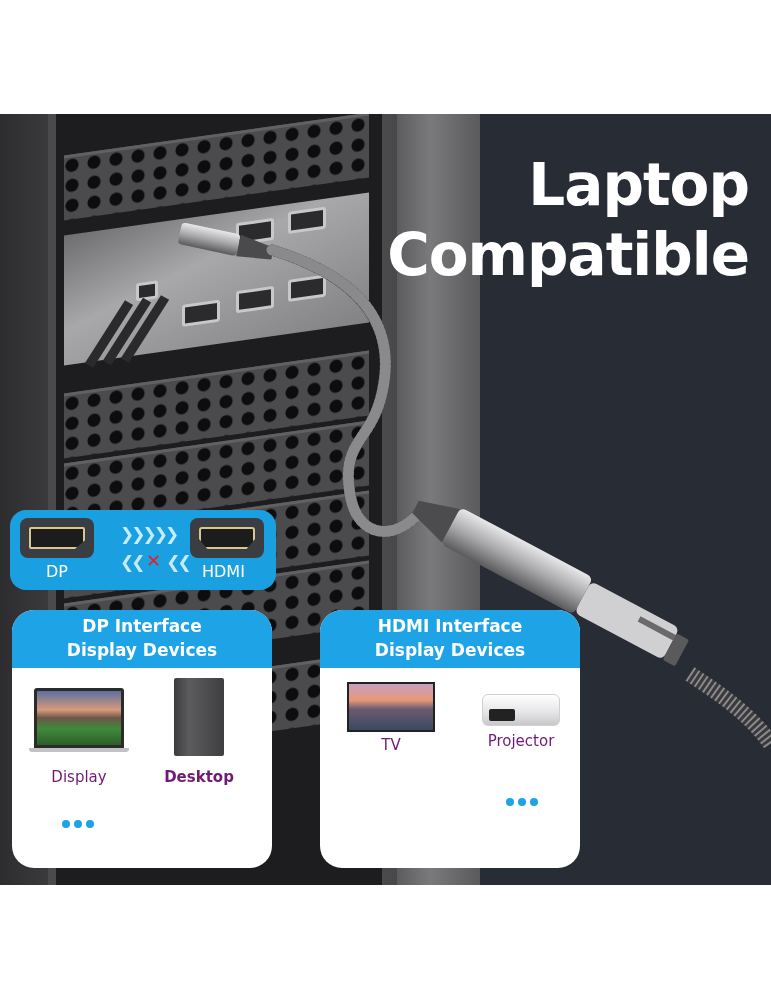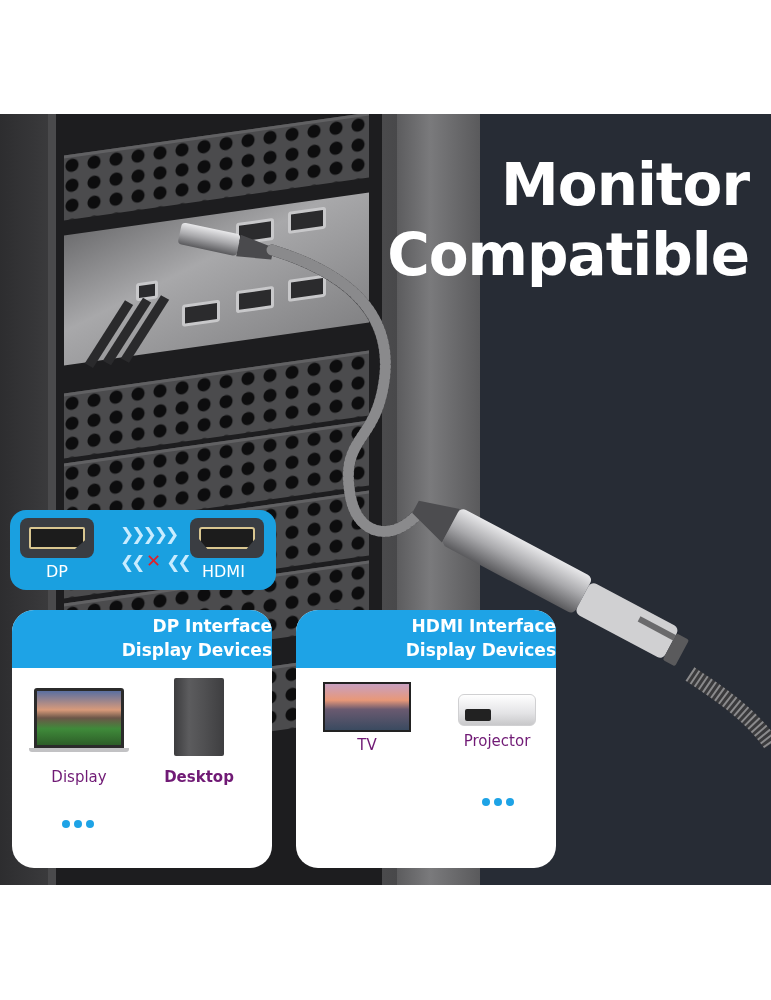--- a/index.html
+++ b/index.html
@@ -85,23 +85,23 @@
   }
   .blocked-x {
     position: absolute; left: 136px; top: 40px; color: #e0202a; font-size: 18px; font-weight: bold;
   }
 
   
   .device-card {
     position: absolute; top: 496px; height: 258px; background: #ffffff; border-radius: 22px; overflow: hidden;
   }
   .device-card.source { left: 12px; width: 260px; }
-  .device-card.display { left: 296px; width: 260px; }
+  .device-card.display { left: 320px; width: 260px; }
   .card-header {
-    background: #1ea3e6; color: #ffffff; text-align: right; font-weight: bold;
+    background: #1ea3e6; color: #ffffff; text-align: center; font-weight: bold;
     font-size: 17px; line-height: 24px; padding: 4px 0 6px;
   }
   .device {
     position: absolute; text-align: center; width: 110px;
   }
   .device-label {
     font-size: 15px; color: #701a75; margin-top: 6px; font-family: "DejaVu Sans", sans-serif;
   }
   .more-dots { position: absolute; display: flex; gap: 4px; }
   .more-dots span { width: 8px; height: 8px; border-radius: 50%; background: #1ea3e6; display: block; }
@@ -187,21 +187,21 @@
       <rect x="190" y="-16" width="100" height="36" rx="6" fill="#d0d0d2"></rect>
       <rect x="250" y="-8" width="40" height="6" fill="#6a6a6c"></rect>
       <rect x="290" y="-10" width="14" height="30" rx="2" fill="#5a5a5c"></rect>
     </g>
 
     <path d="M690 560 C 720 580, 750 600, 771 630" stroke="#3a3a3c" stroke-width="16" fill="none"></path>
     <path d="M690 560 C 720 580, 750 600, 771 630" stroke="#8a8a8c" stroke-width="16" fill="none" stroke-dasharray="2 3"></path>
   </svg>
 
   <div class="headline">
-    <div>Monitor</div>
+    <div>Laptop</div>
     <div>Compatible</div>
   </div>
 
   <div class="compat-badge">
     <div class="connector-box dp">
       <div class="connector-shape dp-shape"></div>
     </div>
     <div class="arrows-right">❯❯❯❯❯</div>
     <div class="arrows-left">
       <span>❮❮</span>

